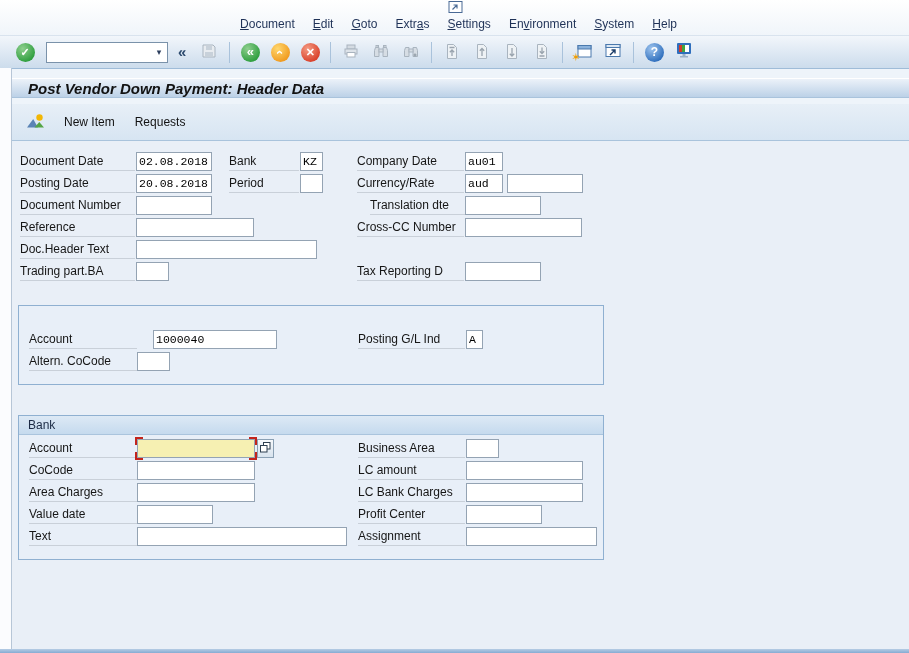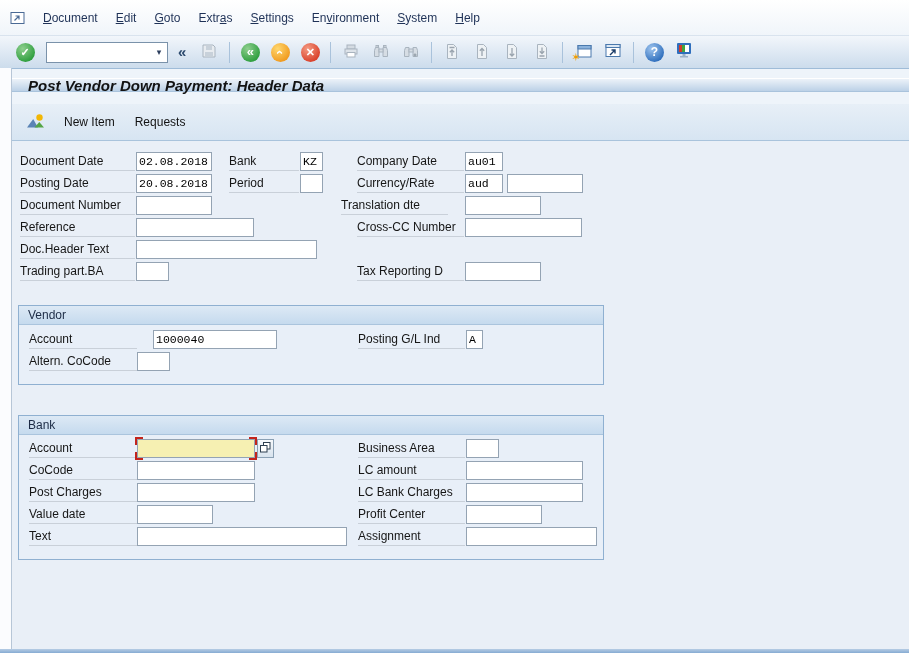--- a/index.html
+++ b/index.html
@@ -1,21 +1,21 @@
 <!DOCTYPE html>
 <html><head>
 <meta charset="utf-8">
 <style>
   html,body{margin:0;padding:0;background:#dfe7f0;}
   .window{position:relative;width:909px;height:653px;background:#eef4fa;overflow:hidden;
           font-family:"Liberation Sans","DejaVu Sans",sans-serif;font-size:12px;color:#1a1a1a;}
   
   .menubar{position:absolute;top:0;left:0;right:0;height:35px;
            background:linear-gradient(#ffffff,#f0f5fa);border-bottom:1px solid #d9e3ee;
-           display:flex;align-items:center;padding-left:8px;}
+           display:flex;align-items:center;padding-left:8px;flex-direction:column;}
   .sysico{display:flex;align-items:center;margin:0 8px 0 2px;}
   .menu-item{padding:3px 9px;color:#1f3257;cursor:default;}
   
   .toolbar{position:absolute;top:36px;left:0;right:0;height:32px;
            background:linear-gradient(#f2f6fb,#ccdcec);border-bottom:1px solid #9fbcd8;
            display:flex;align-items:center;padding-left:10px;}
   .tb-btn{background:none;border:0;padding:0;margin:0 3px;width:24px;height:26px;
           display:flex;align-items:center;justify-content:center;cursor:default;}
   .tb-sep{width:1px;height:21px;background:#a9c2db;margin:0 5px;}
   .circ{width:19px;height:19px;border-radius:50%;color:#fff;font-weight:bold;font-size:11px;
@@ -30,21 +30,21 @@
        height:21px;width:122px;margin:0 6px;box-sizing:border-box;}
   .cmd input{border:0;outline:none;flex:1;min-width:0;height:17px;font-family:"Liberation Sans",sans-serif;font-size:12px;}
   .cmd-dd{width:16px;text-align:center;color:#2c3e5d;font-size:9px;cursor:default;}
   .collapse{font-size:15px;font-weight:bold;color:#2c4a6e;margin:0 8px 2px 4px;cursor:default;}
   .win-ico{position:relative;display:inline-flex;}
   .win-star{position:absolute;left:-3px;bottom:-4px;color:#f09d00;font-size:11px;}
   
   .gutter{position:absolute;left:0;top:68px;bottom:0;width:11px;background:#fbfcfe;border-right:1px solid #b7c6d7;}
   .bottom-edge{position:absolute;left:0;right:0;bottom:0;height:4px;background:linear-gradient(#b6cce4,#86abd2);}
   
-  .titlebar{position:absolute;top:78px;left:12px;right:0;height:14px;
+  .titlebar{position:absolute;top:78px;left:12px;right:0;height:20px;
             background:linear-gradient(#ecf2f9,#bcd1e7);border-top:1px solid #ffffff;border-bottom:1px solid #a9c3dc;
             display:flex;align-items:center;padding-left:16px;box-sizing:border-box;}
   .titlebar .t{font-size:15px;font-weight:bold;font-style:italic;color:#121212;}
   
   .apptoolbar{position:absolute;top:104px;left:12px;right:0;height:37px;
               background:linear-gradient(#e7eff7,#d7e5f2);border-bottom:1px solid #a9c3dc;
               display:flex;align-items:center;padding-left:10px;box-sizing:border-box;}
   .app-btn{background:none;border:0;font-family:"Liberation Sans",sans-serif;font-size:12px;color:#121212;
            padding:4px 10px;cursor:default;}
   .app-ico-btn{background:none;border:0;padding:2px 4px;margin-right:4px;display:flex;align-items:center;cursor:default;}
@@ -259,38 +259,37 @@
   <div class="lbl" style="left:20px;top:175px;width:115px">Posting Date</div>
   <input class="fld" style="left: 136px; top: 174px; width: 76px;" value="20.08.2018">
   <div class="lbl" style="left:229px;top:175px;width:70px">Period</div>
   <input class="fld" style="left: 300px; top: 174px; width: 23px;" value="">
   <div class="lbl" style="left:357px;top:175px;width:107px">Currency/Rate</div>
   <input class="fld" style="left: 465px; top: 174px; width: 38px;" value="aud">
   <input class="fld" style="left: 507px; top: 174px; width: 76px;" value="">
 
   <div class="lbl" style="left:20px;top:197px;width:115px">Document Number</div>
   <input class="fld" style="left: 136px; top: 196px; width: 76px;" value="">
-  <div class="lbl" style="left:341px;top:197px;width:107px">Translation dte</div>
+  <div class="lbl" style="left:370px;top:197px;width:107px">Translation dte</div>
   <input class="fld" style="left: 465px; top: 196px; width: 76px;" value="">
 
   <div class="lbl" style="left:20px;top:219px;width:115px">Reference</div>
   <input class="fld" style="left: 136px; top: 218px; width: 118px;" value="">
   <div class="lbl" style="left:357px;top:219px;width:107px">Cross-CC Number</div>
   <input class="fld" style="left: 465px; top: 218px; width: 117px;" value="">
 
   <div class="lbl" style="left:20px;top:241px;width:115px">Doc.Header Text</div>
   <input class="fld" style="left: 136px; top: 240px; width: 181px;" value="">
 
   <div class="lbl" style="left:20px;top:263px;width:115px">Trading part.BA</div>
   <input class="fld" style="left: 136px; top: 262px; width: 33px;" value="">
   <div class="lbl" style="left:357px;top:263px;width:107px">Tax Reporting D</div>
   <input class="fld" style="left: 465px; top: 262px; width: 76px;" value="">
 
   <div class="group" style="left:18px;top:305px;width:586px;height:80px">
-    <div class="group-hd">Vendor</div>
     <div class="lbl" style="left:10px;top:25px;width:108px">Account</div>
     <input class="fld" style="left: 118px; top: 24px; width: 124px; margin-left: 16px;" value="1000040">
     <div class="lbl" style="left:339px;top:25px;width:107px">Posting G/L Ind</div>
     <input class="fld" style="left: 447px; top: 24px; width: 17px;" value="A">
     <div class="lbl" style="left:10px;top:47px;width:108px">Altern. CoCode</div>
     <input class="fld" style="left: 118px; top: 46px; width: 33px;" value="">
   </div>
 
   <div class="group" style="left:18px;top:415px;width:586px;height:145px">
     <div class="group-hd">Bank</div>
@@ -312,21 +311,21 @@
       </span>
     </button>
     <div class="lbl" style="left:339px;top:24px;width:107px">Business Area</div>
     <input class="fld" style="left: 447px; top: 23px; width: 33px;" value="">
 
     <div class="lbl" style="left:10px;top:46px;width:108px">CoCode</div>
     <input class="fld" style="left: 118px; top: 45px; width: 118px;" value="">
     <div class="lbl" style="left:339px;top:46px;width:107px">LC amount</div>
     <input class="fld" style="left: 447px; top: 45px; width: 117px;" value="">
 
-    <div class="lbl" style="left:10px;top:68px;width:108px">Post Charges</div>
+    <div class="lbl" style="left:10px;top:68px;width:108px">Area Charges</div>
     <input class="fld" style="left: 118px; top: 67px; width: 118px;" value="">
     <div class="lbl" style="left:339px;top:68px;width:107px">LC Bank Charges</div>
     <input class="fld" style="left: 447px; top: 67px; width: 117px;" value="">
 
     <div class="lbl" style="left:10px;top:90px;width:108px">Value date</div>
     <input class="fld" style="left: 118px; top: 89px; width: 76px;" value="">
     <div class="lbl" style="left:339px;top:90px;width:107px">Profit Center</div>
     <input class="fld" style="left: 447px; top: 89px; width: 76px;" value="">
 
     <div class="lbl" style="left:10px;top:112px;width:108px">Text</div>

